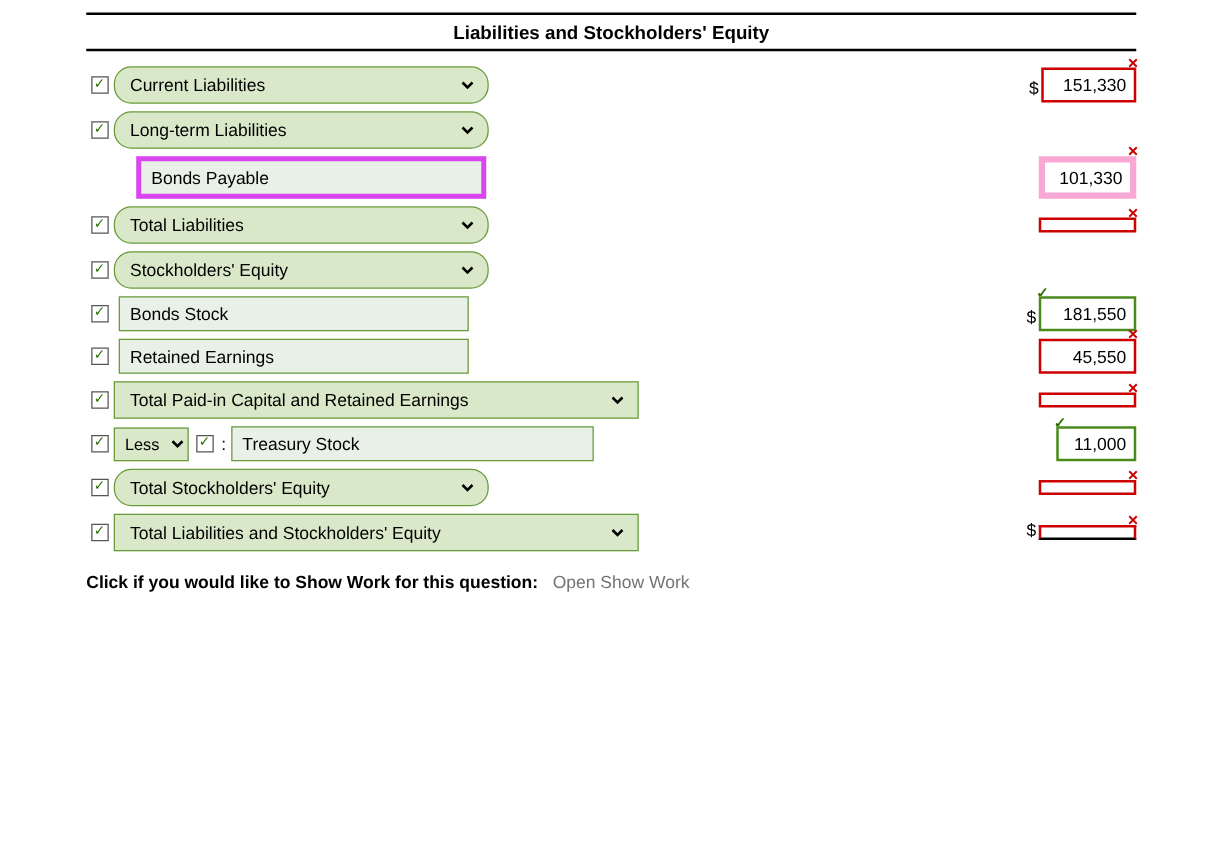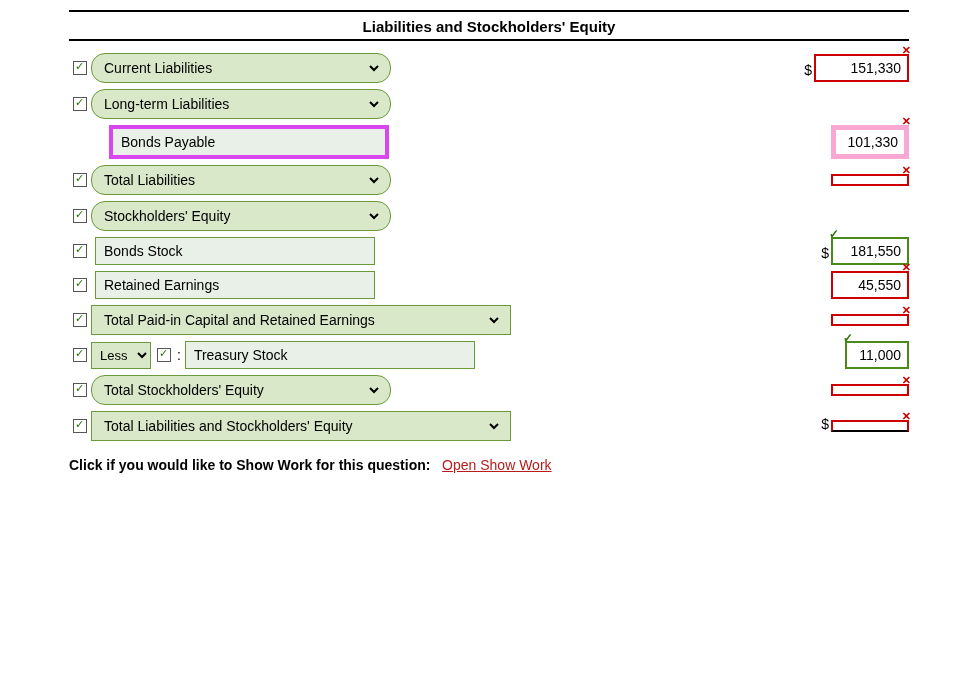--- a/index.html
+++ b/index.html
@@ -106,22 +106,21 @@
     }
     .w300 { width: 300px; border-radius: 14px; }
     .w280 { width: 280px; }
 
     .show-work-section {
       margin-top: 16px;
       font-size: 14px;
     }
 
     .show-work-link {
-      color: #b91c1c;
-      text-decoration: underline;
+      color: #737373;
       cursor: pointer;
     }
 
     .less-select {
       background: #d8e8c8;
       border: 1px solid #6a9a3a;
       font-size: 13px;
       padding: 4px;
       cursor: pointer;
     }
@@ -147,21 +146,21 @@
       <div class="label-box w300">
         <select>
           <option selected="">Current Liabilities</option>
         </select>
       </div>
     </div>
     <div class="right-area" style="position:relative;">
       <span class="dollar-sign">$</span>
       <div style="position:relative;">
         <span style="position:absolute;top:-10px;right:-2px;color:#c00;font-size:11px;font-weight:bold;">✕</span>
-        <div class="input-box" style="width:95px;border:2px solid #c00;">151,330</div>
+        <div class="input-box" style="width:76px;border:2px solid #c00;">151,330</div>
       </div>
     </div>
   </div>
 
   <div class="row-wrapper">
     <div class="left-area">
       <div class="checkbox-col">
         <div class="checkbox checked"></div>
       </div>
       <div class="label-box w300">

